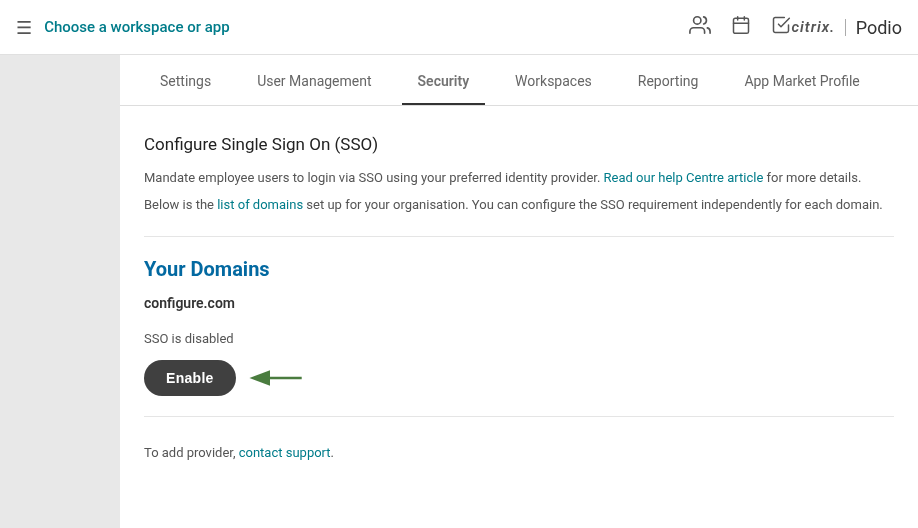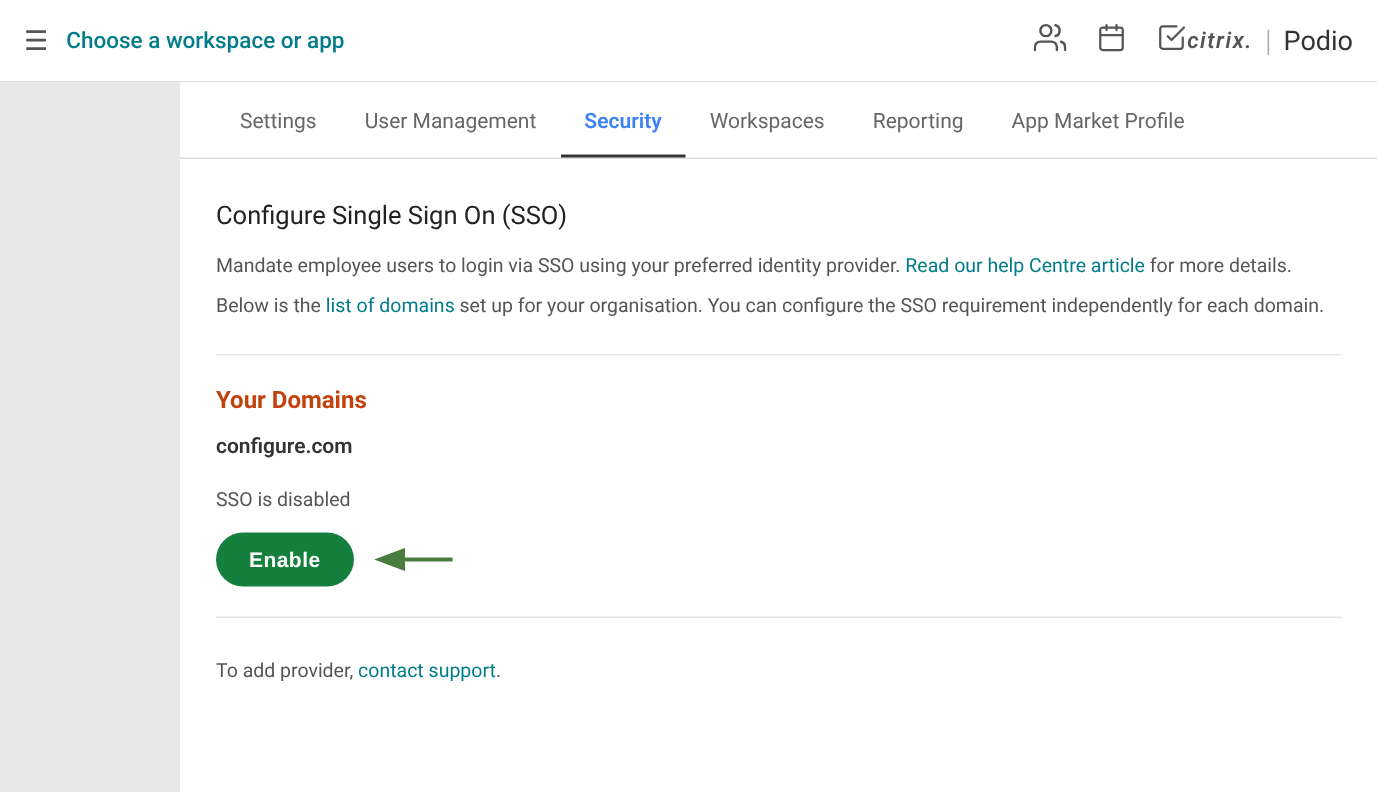--- a/index.html
+++ b/index.html
@@ -80,32 +80,32 @@
       background: #fff;
       overflow-y: auto;
     }
 
     
     .tabs {
       display: flex;
       align-items: flex-start;
       border-bottom: 1px solid #ddd;
       padding: 0 24px;
-      gap: 0;
+      gap: 14px;
     }
     .tab {
       padding: 18px 16px 14px;
       font-size: 14px;
       color: #666;
       cursor: pointer;
       border-bottom: 2px solid transparent;
       white-space: nowrap;
     }
     .tab.active {
-      color: #3b82f6;
+      color: #737373;
       font-weight: 600;
       border-bottom: 2px solid #333;
     }
 
     
     .content {
       padding: 28px 24px;
     }
     .section-title {
       font-size: 17px;
@@ -123,39 +123,39 @@
       color: #007c8a;
       text-decoration: none;
       text-align: center;
     }
     .divider {
       border: none;
       border-top: 1px solid #e5e5e5;
       margin: 20px 0;
     }
     .domains-title {
-      font-size: 16px;
+      font-size: 20px;
       font-weight: 700;
-      color: #c2410c;
+      color: #0369a1;
       margin-bottom: 14px;
     }
     .domain-name {
       font-size: 14px;
       font-weight: 600;
       color: #333;
       margin-bottom: 2px;
     }
     .domain-status {
       font-size: 13px;
       color: #555;
       margin-bottom: 14px;
       margin-top: 20px;
     }
     .enable-btn {
-      background: #15803d;
+      background: #404040;
       color: #fff;
       border: none;
       border-radius: 20px;
       padding: 10px 22px;
       font-size: 14px;
       font-weight: 600;
       cursor: pointer;
       letter-spacing: 0.3px;
     }
 

